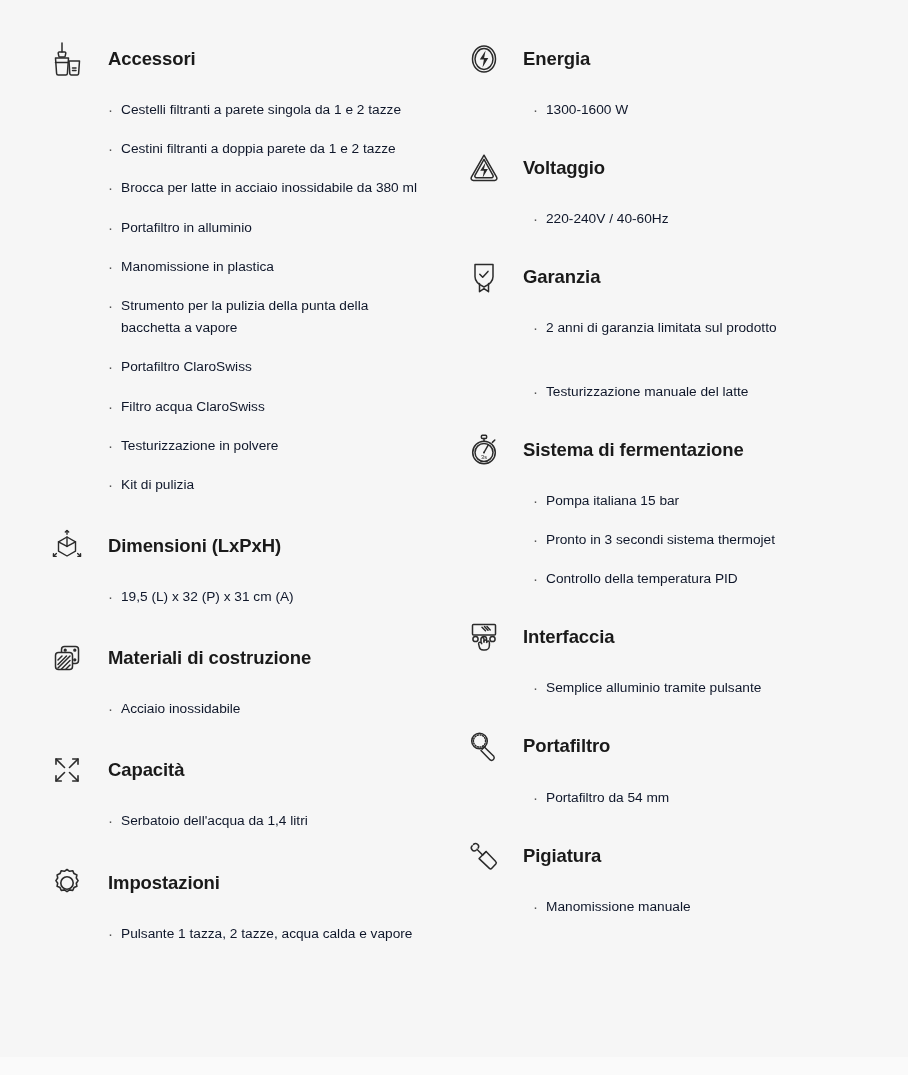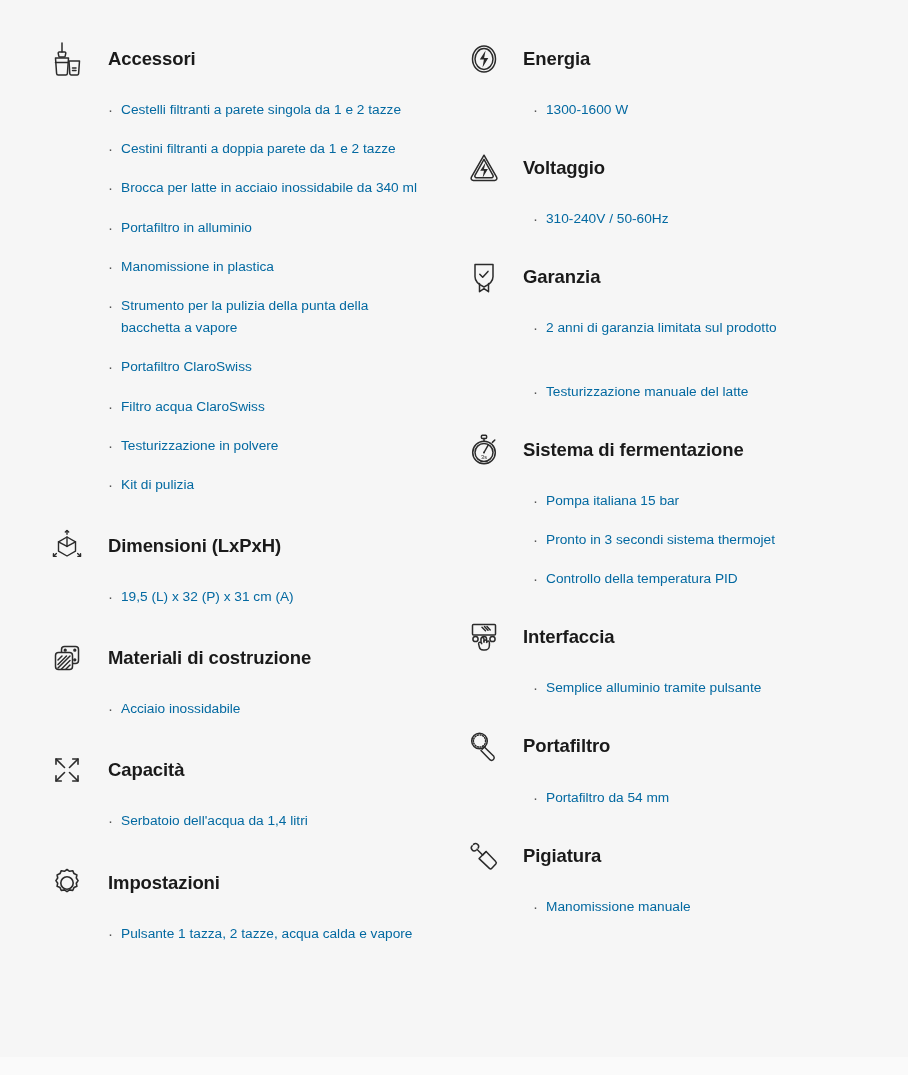--- a/index.html
+++ b/index.html
@@ -82,21 +82,21 @@
   }
   .bullets {
     list-style: none;
     margin: 0;
     padding: 0;
   }
   .bullet {
     position: relative;
     font-size: 13.7px;
     line-height: 1.62;
-    color: #0369a1;
+    color: #0f172a;
     padding-left: 77px;
     margin-top: 17px;
     max-width: 420px;
   }
   .col-right .bullet {
     padding-left: 85px;
   }
   .bullet::before {
     content: "\00B7";
     position: absolute;
@@ -135,21 +135,21 @@
               <path d="M22 22 h10.5 l-0.9 12.6 a1.4 1.4 0 0 1 -1.4 1.4 h-6 a1.4 1.4 0 0 1 -1.4 -1.4 z"></path>
               <path d="M25.5 29 h3.5"></path>
               <path d="M25.5 31.5 h3.5"></path>
             </svg>
           </span>
           <span class="group-title">Accessori</span>
         </div>
         <ul class="bullets">
           <li class="bullet">Cestelli filtranti a parete singola da 1 e 2 tazze</li>
           <li class="bullet">Cestini filtranti a doppia parete da 1 e 2 tazze</li>
-          <li class="bullet">Brocca per latte in acciaio inossidabile da 340 ml</li>
+          <li class="bullet">Brocca per latte in acciaio inossidabile da 380 ml</li>
           <li class="bullet">Portafiltro in alluminio</li>
           <li class="bullet">Manomissione in plastica</li>
           <li class="bullet" style="max-width:300px">Strumento per la pulizia della punta della bacchetta a vapore</li>
           <li class="bullet">Portafiltro ClaroSwiss</li>
           <li class="bullet">Filtro acqua ClaroSwiss</li>
           <li class="bullet">Testurizzazione in polvere</li>
           <li class="bullet">Kit di pulizia</li>
         </ul>
       </div>
 
@@ -260,21 +260,21 @@
           <span class="icon-box">
             <svg width="40" height="40" viewBox="0 0 40 40" fill="none" stroke="#2b2b2b" stroke-width="1.5" stroke-linecap="round" stroke-linejoin="round">
               <path d="M20 7.2 L32.6 29.2 a2.2 2.2 0 0 1 -1.9 3.3 H9.3 a2.2 2.2 0 0 1 -1.9 -3.3 z"></path>
               <path d="M20 11.3 L29 27.3 a1.6 1.6 0 0 1 -1.4 2.4 H12.4 a1.6 1.6 0 0 1 -1.4 -2.4 z"></path>
               <path d="M21.6 14.5 L16.2 22.8 h3.8 l-1.4 6.9 5.3 -8.8 h-3.9 z" fill="#2b2b2b" stroke="none"></path>
             </svg>
           </span>
           <span class="group-title">Voltaggio</span>
         </div>
         <ul class="bullets">
-          <li class="bullet">310-240V / 50-60Hz</li>
+          <li class="bullet">220-240V / 40-60Hz</li>
         </ul>
       </div>
 
       <div class="group">
         <div class="group-head">
           <span class="icon-box">
             <svg width="40" height="40" viewBox="0 0 40 40" fill="none" stroke="#2b2b2b" stroke-width="1.5" stroke-linecap="round" stroke-linejoin="round">
               <path d="M11 7.5 h18 v12.2 c0 4.6 -3.6 7.8 -9 10.3 -5.4 -2.5 -9 -5.7 -9 -10.3 z"></path>
               <path d="M15.8 17.2 l2.9 3 5.3 -5.8"></path>
               <path d="M15.5 26.5 v8.2 l4.5 -3.1 4.5 3.1 v-8.2"></path>

